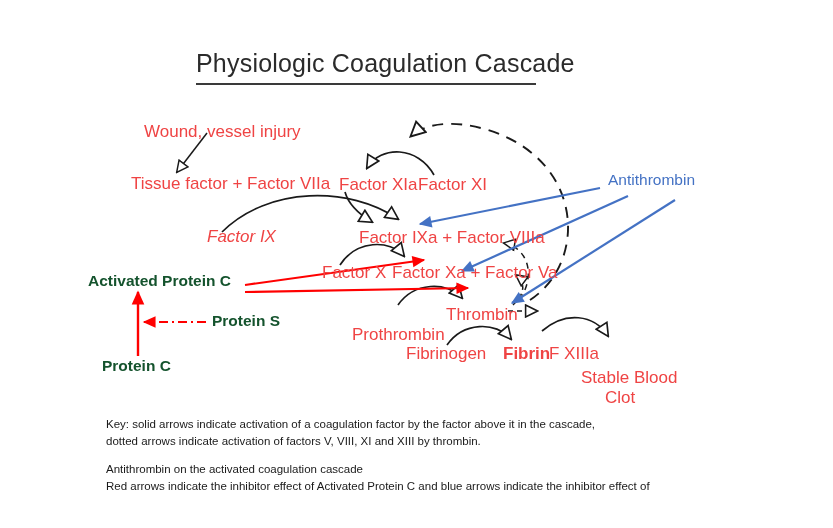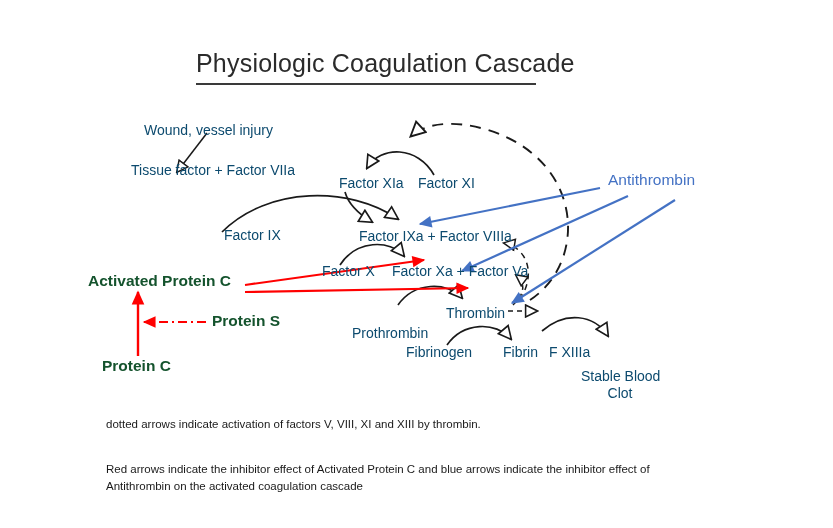--- a/index.html
+++ b/index.html
@@ -49,22 +49,22 @@
     left: 0;
     top: 0;
     width: 833px;
     height: 528px;
     pointer-events: none;
   }
 
   
   .node {
     position: absolute;
-    font-size: 14px;
-    color: #0c4a6e;
+    font-size: 17px;
+    color: #ef4444;
     white-space: nowrap;
     line-height: 1.18;
   }
   .node.centered {
     text-align: center;
   }
 
   
   .label-red {
     position: absolute;
@@ -167,59 +167,60 @@
     <path d="M 206 322 L 144 322" fill="none" stroke="#ff0000" stroke-width="2.2" stroke-dasharray="9,4,2,4" marker-end="url(#ah-red)"></path>
 
     
     <path d="M 600 188 L 420 224" fill="none" stroke="#4472c4" stroke-width="2.2" marker-end="url(#ah-blue)"></path>
     <path d="M 628 196 L 462 271" fill="none" stroke="#4472c4" stroke-width="2.2" marker-end="url(#ah-blue)"></path>
     <path d="M 675 200 L 512 303" fill="none" stroke="#4472c4" stroke-width="2.2" marker-end="url(#ah-blue)"></path>
   </svg>
 
   <div class="node" style="left:144px; top:122px;">Wound, vessel injury</div>
 
-  <div class="node" style="left:131px; top:162px;text-align:center;">Tissue factor + Factor VIIa</div>
-
-  <div class="node" style="left:224px; top:227px;">Factor IX</div>
+  <div class="node" style="left:131px; top:174px;text-align:center;">Tissue factor + Factor VIIa</div>
+
+  <div class="node" style="left:207px; top:227px;font-style:italic;">Factor IX</div>
 
   <div class="node" style="left:339px; top:175px;">Factor XIa</div>
 
   <div class="node" style="left:418px; top:175px;">Factor XI</div>
 
   <div class="node" style="left:359px; top:228px;">Factor IXa + Factor VIIIa</div>
 
   <div class="node" style="left:322px; top:263px;">Factor X</div>
 
   <div class="node" style="left:392px; top:263px;">Factor Xa + Factor Va</div>
 
   <div class="node" style="left:352px; top:305px;margin-top:20px;">Prothrombin</div>
 
   <div class="node" style="left:446px; top:305px;">Thrombin</div>
 
   <div class="node" style="left:549px; top:304px;margin-top:40px;">F XIIIa</div>
 
   <div class="node" style="left:406px; top:344px;">Fibrinogen</div>
 
-  <div class="node" style="left:503px; top:344px;">Fibrin</div>
+  <div class="node" style="left:503px; top:344px;font-weight:bold;">Fibrin</div>
 
   <div class="node centered" style="left:581px; top:344px; width:78px;margin-top:24px;">
     <span>Stable Blood</span><br>
     <span>Clot</span>
   </div>
 
   <div class="label-red" style="left:88px; top:272px;">Activated Protein C</div>
 
   <div class="label-red" style="left:212px; top:312px;">Protein S</div>
 
   <div class="label-red" style="left:102px; top:357px;">Protein C</div>
 
   <div class="label-blue" style="left:608px; top:171px;">Antithrombin</div>
 
   <div class="legend-block" id="legend-key">
+    <span class="legend-line">Key: solid arrows indicate activation of a coagulation factor by the factor above it in the cascade,</span>
     <span class="legend-line">dotted arrows indicate activation of factors V, VIII, XI and XIII by thrombin.</span>
   </div>
 
   <div class="legend-block" id="legend-colors">
+    <span class="legend-line">Antithrombin on the activated coagulation cascade</span>
     <span class="legend-line">Red arrows indicate the inhibitor effect of Activated Protein C and blue arrows indicate the inhibitor effect of</span>
-    <span class="legend-line">Antithrombin on the activated coagulation cascade</span>
   </div>
 
 </div>
 
 </body></html>

